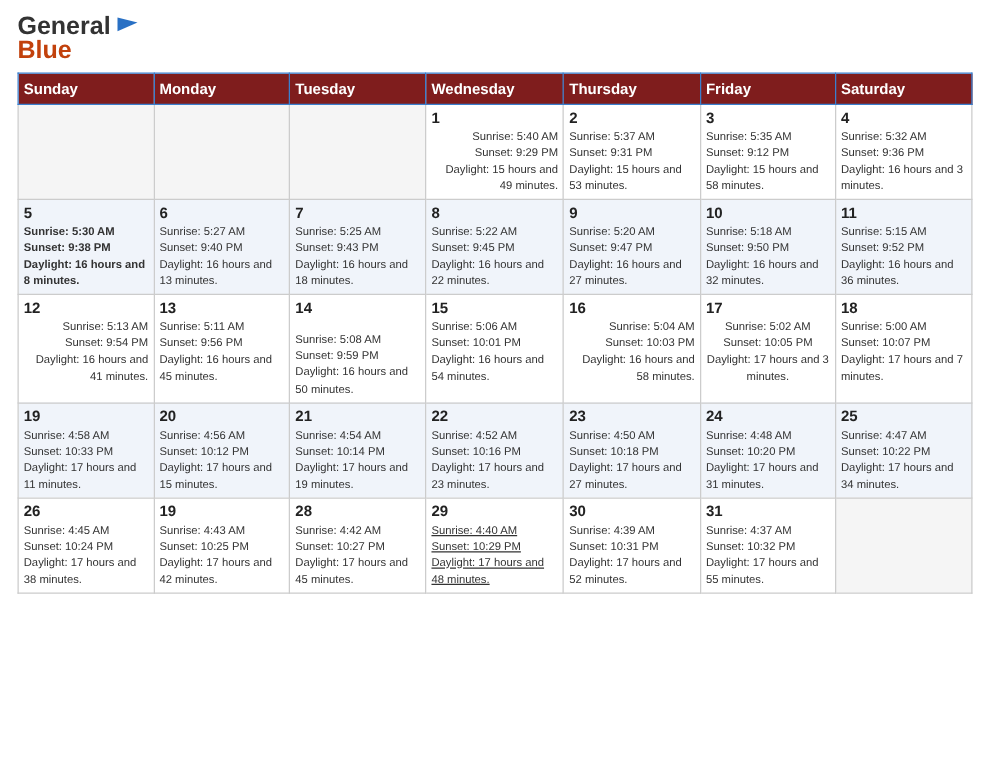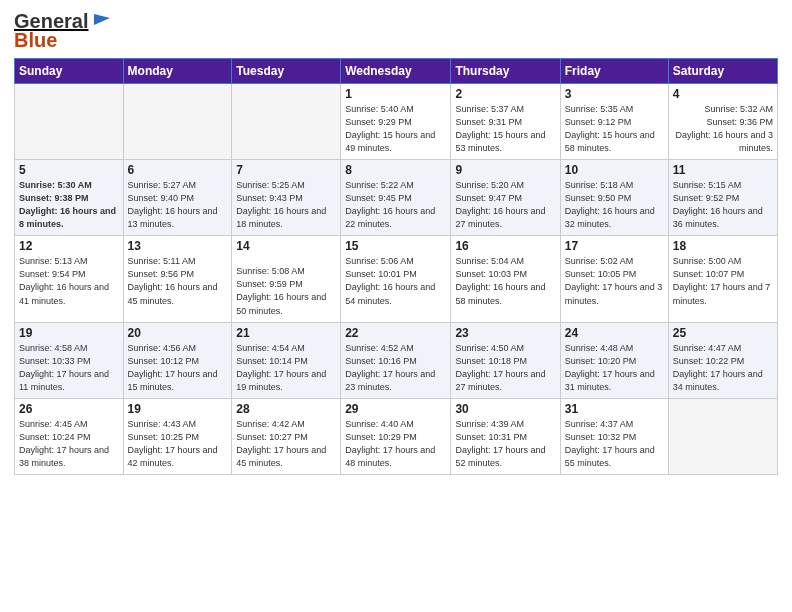--- a/index.html
+++ b/index.html
@@ -42,21 +42,21 @@
       font-size: 15px;
       color: #333;
       margin-top: 2px;
     }
     .calendar {
       width: 100%;
       border-collapse: collapse;
       border: 1px solid #bbb;
     }
     .calendar th {
-      background: #4c1d95;
+      background: #7f1d1d;
       color: #fff;
       font-size: 12px;
       font-weight: bold;
       padding: 5px 4px;
       text-align: left;
       border: 1px solid #3a7fce;
     }
     .calendar td {
       vertical-align: top;
       width: 113px;
@@ -85,21 +85,21 @@
     .row-shade td {
       background: #f0f4fa;
     }
   </style>
 </head>
 <body>
 
 <div class="page">
   <div class="header">
     <div class="logo">
-      <div style="display:flex;align-items:center;text-decoration:underline;">
+      <div style="display:flex;align-items:center;">
         <span class="logo-general" style="font-size:20px;font-weight:bold;color:#333;">General</span>
         <svg width="22" height="18" viewBox="0 0 22 18" style="margin-left:2px;margin-top:-2px;">
           <polygon points="4,2 20,6 4,13" fill="#2970c4"></polygon>
         </svg>
       </div>
       <span class="logo-blue" style="font-size:20px;font-weight:bold;color:#c2410c;margin-top:-4px;">Blue</span>
     </div>
     <div class="title-block">
       <div class="title-month"></div>
       <div class="title-location"></div>
@@ -118,39 +118,39 @@
           <th>Saturday</th>
         </tr>
     </thead>
     <tbody id="calendar-body">
     <tr>
           <td class="empty"></td>
           <td class="empty"></td>
           <td class="empty"></td>
           <td>
             <span class="day-number">1</span>
-            <div class="day-detail" style="white-space: pre-line;">Sunrise: 5:40 AM
+            <div class="day-detail" style="white-space: pre-line; text-align: right;">Sunrise: 5:40 AM
 Sunset: 9:29 PM
 Daylight: 15 hours and 49 minutes.</div>
           </td>
           <td>
             <span class="day-number">2</span>
             <div class="day-detail" style="white-space: pre-line;">Sunrise: 5:37 AM
 Sunset: 9:31 PM
 Daylight: 15 hours and 53 minutes.</div>
           </td>
           <td>
             <span class="day-number">3</span>
             <div class="day-detail" style="white-space: pre-line;">Sunrise: 5:35 AM
 Sunset: 9:12 PM
 Daylight: 15 hours and 58 minutes.</div>
           </td>
           <td>
             <span class="day-number">4</span>
-            <div class="day-detail" style="white-space: pre-line; text-align: right;">Sunrise: 5:32 AM
+            <div class="day-detail" style="white-space: pre-line;">Sunrise: 5:32 AM
 Sunset: 9:36 PM
 Daylight: 16 hours and 3 minutes.</div>
           </td>
         </tr>
         <tr class="row-shade">
           <td>
             <span class="day-number">5</span>
             <div class="day-detail" style="white-space: pre-line; font-weight: bold;">Sunrise: 5:30 AM
 Sunset: 9:38 PM
 Daylight: 16 hours and 8 minutes.</div>
@@ -188,21 +188,21 @@
           <td>
             <span class="day-number">11</span>
             <div class="day-detail" style="white-space: pre-line;">Sunrise: 5:15 AM
 Sunset: 9:52 PM
 Daylight: 16 hours and 36 minutes.</div>
           </td>
         </tr>
         <tr>
           <td>
             <span class="day-number">12</span>
-            <div class="day-detail" style="white-space: pre-line;">Sunrise: 5:13 AM
+            <div class="day-detail" style="white-space: pre-line; text-align: right;">Sunrise: 5:13 AM
 Sunset: 9:54 PM
 Daylight: 16 hours and 41 minutes.</div>
           </td>
           <td>
             <span class="day-number">13</span>
             <div class="day-detail" style="white-space: pre-line;">Sunrise: 5:11 AM
 Sunset: 9:56 PM
 Daylight: 16 hours and 45 minutes.</div>
           </td>
           <td>
@@ -212,27 +212,27 @@
 Daylight: 16 hours and 50 minutes.</div>
           </td>
           <td>
             <span class="day-number">15</span>
             <div class="day-detail" style="white-space: pre-line;">Sunrise: 5:06 AM
 Sunset: 10:01 PM
 Daylight: 16 hours and 54 minutes.</div>
           </td>
           <td>
             <span class="day-number">16</span>
-            <div class="day-detail" style="white-space: pre-line;">Sunrise: 5:04 AM
+            <div class="day-detail" style="white-space: pre-line; text-align: right;">Sunrise: 5:04 AM
 Sunset: 10:03 PM
 Daylight: 16 hours and 58 minutes.</div>
           </td>
           <td>
             <span class="day-number">17</span>
-            <div class="day-detail" style="white-space: pre-line;">Sunrise: 5:02 AM
+            <div class="day-detail" style="white-space: pre-line; text-align: center;">Sunrise: 5:02 AM
 Sunset: 10:05 PM
 Daylight: 17 hours and 3 minutes.</div>
           </td>
           <td>
             <span class="day-number">18</span>
             <div class="day-detail" style="white-space: pre-line;">Sunrise: 5:00 AM
 Sunset: 10:07 PM
 Daylight: 17 hours and 7 minutes.</div>
           </td>
         </tr>
@@ -294,21 +294,21 @@
 Daylight: 17 hours and 42 minutes.</div>
           </td>
           <td>
             <span class="day-number">28</span>
             <div class="day-detail" style="white-space: pre-line;">Sunrise: 4:42 AM
 Sunset: 10:27 PM
 Daylight: 17 hours and 45 minutes.</div>
           </td>
           <td>
             <span class="day-number">29</span>
-            <div class="day-detail" style="white-space: pre-line;">Sunrise: 4:40 AM
+            <div class="day-detail" style="white-space: pre-line; text-decoration: underline;">Sunrise: 4:40 AM
 Sunset: 10:29 PM
 Daylight: 17 hours and 48 minutes.</div>
           </td>
           <td>
             <span class="day-number">30</span>
             <div class="day-detail" style="white-space: pre-line;">Sunrise: 4:39 AM
 Sunset: 10:31 PM
 Daylight: 17 hours and 52 minutes.</div>
           </td>
           <td>

